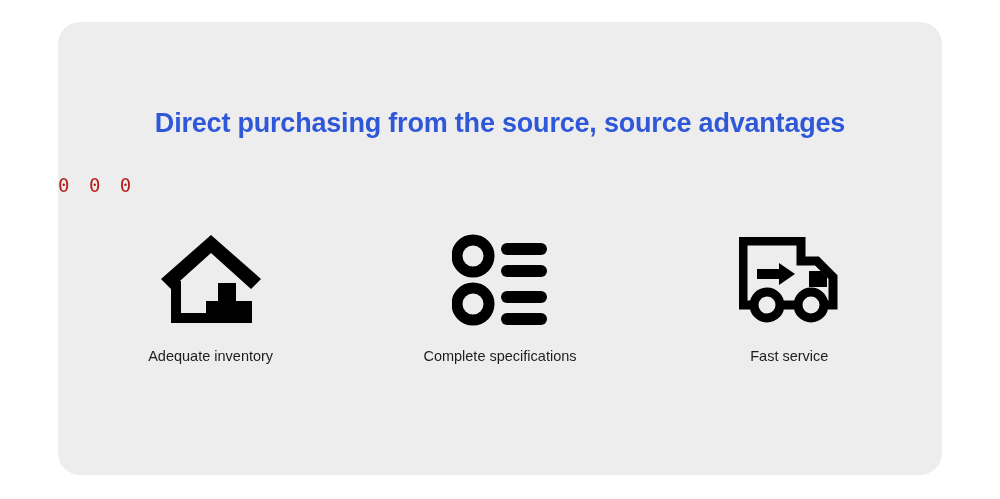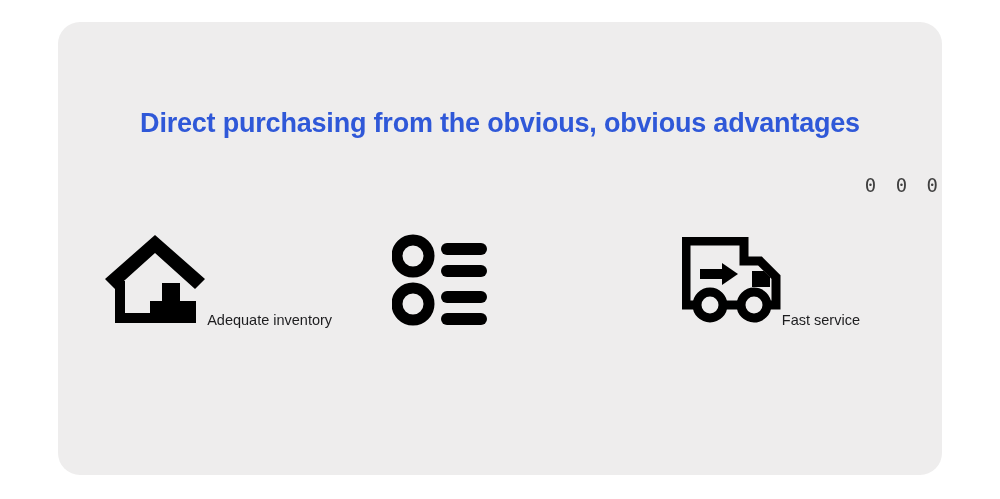--- a/index.html
+++ b/index.html
@@ -46,46 +46,46 @@
     color: #2f58d8;
     white-space: nowrap;
   }
 
   
   .divider-dots {
     position: absolute;
     left: 0;
     right: 0;
     top: 152px;
-    text-align: right;
+    text-align: left;
     font-family: "DejaVu Sans Mono", monospace;
     font-size: 19px;
     line-height: 22px;
     letter-spacing: 4px;
-    color: #404040;
+    color: #b91c1c;
     user-select: none;
   }
 
   
   .features {
     position: absolute;
     left: 8px;
     right: 8px;
     top: 210px;
     display: flex;
     flex-direction: row;
     align-items: flex-start;
     justify-content: space-around;
   }
 
   .feature {
     width: 215px;
     display: flex;
-    flex-direction: row;
-    align-items: flex-end;
+    flex-direction: column;
+    align-items: center;
   }
 
   .feature-icon {
     height: 96px;
     display: flex;
     align-items: center;
     justify-content: center;
   }
 
   .feature-icon svg {
@@ -100,21 +100,21 @@
     white-space: nowrap;
   }
 </style>
 </head>
 <body>
 
 <div class="page">
 
   <div class="promo-card">
 
-    <div class="promo-title">Direct purchasing from the obvious, obvious advantages</div>
+    <div class="promo-title">Direct purchasing from the source, source advantages</div>
 
     <div class="divider-dots">0 0 0</div>
 
     <div class="features">
 
       <div class="feature">
         <div class="feature-icon">
           <svg width="104" height="94" viewBox="0 0 104 94" fill="none" aria-hidden="true">
 
             <path d="M2 46 L52 2 L102 46 L92 56 L52 20 L12 56 Z" fill="#000"></path>
@@ -141,20 +141,21 @@
 
             <circle cx="21" cy="70" r="16" stroke="#000" stroke-width="11" fill="none"></circle>
 
             <rect x="49" y="9" width="46" height="12" rx="6" fill="#000"></rect>
             <rect x="49" y="31" width="46" height="12" rx="6" fill="#000"></rect>
 
             <rect x="49" y="57" width="46" height="12" rx="6" fill="#000"></rect>
             <rect x="49" y="79" width="46" height="12" rx="6" fill="#000"></rect>
           </svg>
         </div>
+        <div class="feature-label">Complete specifications</div>
       </div>
 
       <div class="feature">
         <div class="feature-icon">
           <svg width="100" height="86" viewBox="0 0 100 86" fill="none" aria-hidden="true">
 
             <path d="M4 4 H62 V24 H78 L94 40 V68 H4 Z" stroke="#000" stroke-width="9" stroke-linejoin="miter" fill="none"></path>
 
             <rect x="18" y="32" width="26" height="10" fill="#000"></rect>
 

